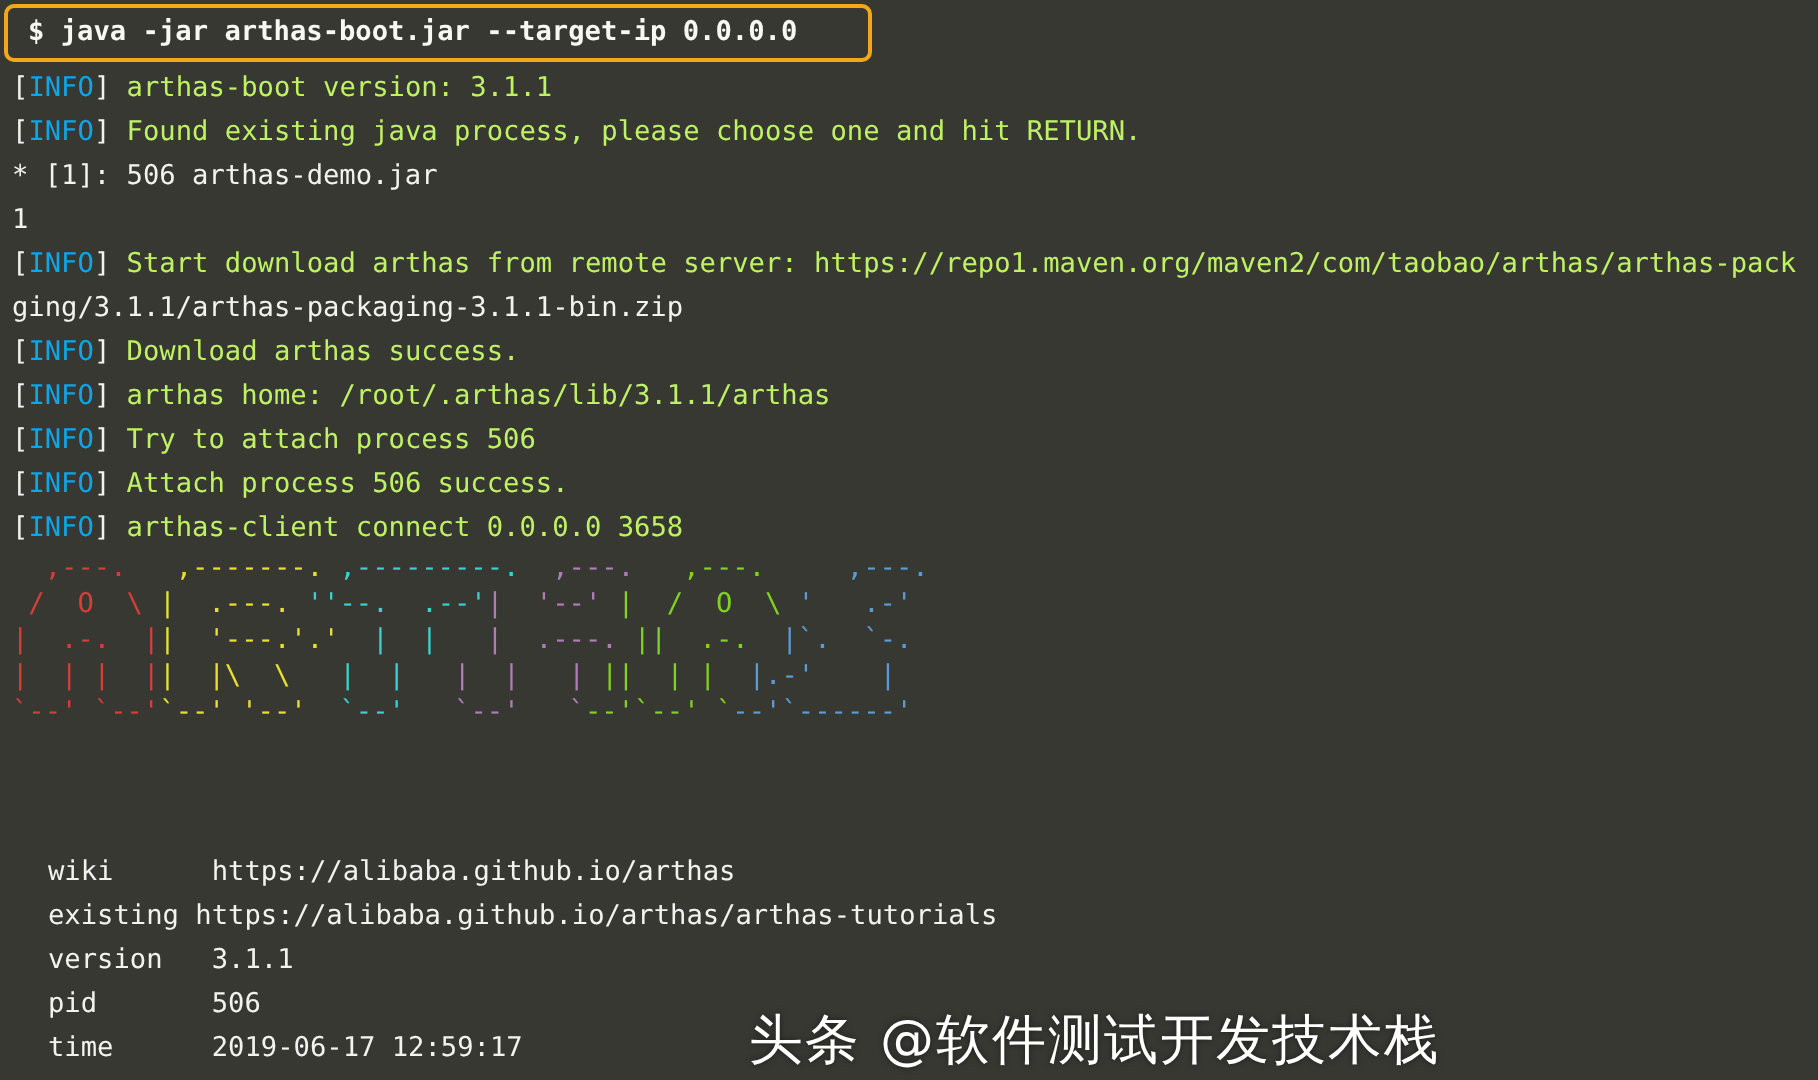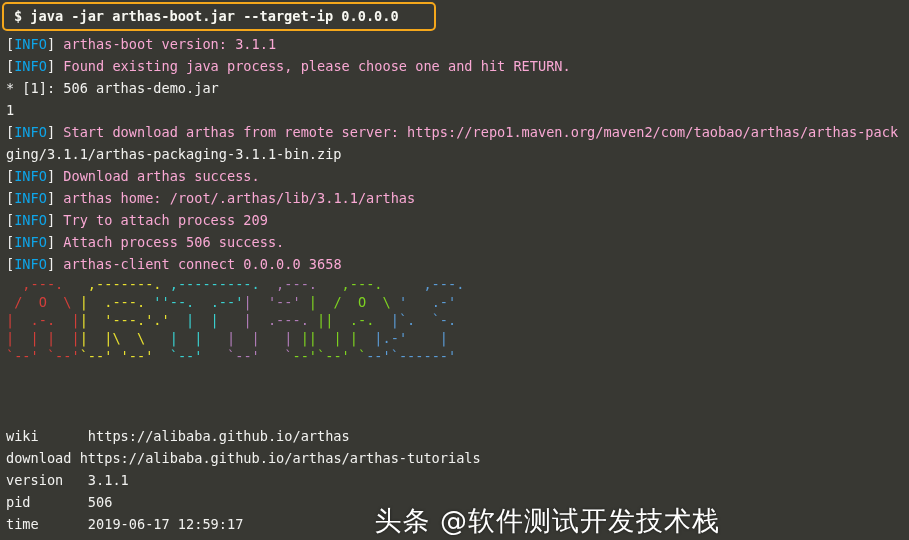--- a/index.html
+++ b/index.html
@@ -53,21 +53,21 @@
     position: relative;
     white-space: pre;
     padding-left: 8px;
     line-height: 33px;
     color: #f8f8f2;
     font-weight: bold;
     z-index: 2;
   }
   .info { color: #0ea5e9; }
   .brk  { color: #f2f2f0; }
-  .plain { color: #f9a8d4; }
+  .plain { color: #bef264; }
 
   
   .art {
     white-space: pre;
     height: 18px;
     line-height: 18px;
     font-size: 13.6px;
     padding-left: 6px;
     letter-spacing: 0px;
   }
@@ -77,21 +77,21 @@
   .c-purple { color: #b07cb8; }
   .c-green  { color: #7ed321; }
   .c-blue   { color: #5b9bd5; }
 
   .blank { height: 22px; }
   .blank-sm { height: 16px; }
 
   .info-table {
     white-space: pre;
     height: 22px;
-    padding-left: 6px;
+    padding-left: 24px;
     color: #f2f2f0;
   }
 
   #watermark {
     position: absolute;
     right: 14px;
     bottom: 8px;
     font-family: "DejaVu Sans", "Liberation Sans", sans-serif;
     font-size: 27px;
     color: #ffffff;
@@ -121,41 +121,41 @@
   <div class="line">1</div>
 
   <div class="line"><span class="brk">[</span><span class="info">INFO</span><span class="brk">]</span><span class="plain"> Start download arthas from remote server: https://repo1.maven.org/maven2/com/taobao/arthas/arthas-pack</span></div>
 
   <div class="line">ging/3.1.1/arthas-packaging-3.1.1-bin.zip</div>
 
   <div class="line"><span class="brk">[</span><span class="info">INFO</span><span class="brk">]</span><span class="plain"> Download arthas success.</span></div>
 
   <div class="line"><span class="brk">[</span><span class="info">INFO</span><span class="brk">]</span><span class="plain"> arthas home: /root/.arthas/lib/3.1.1/arthas</span></div>
 
-  <div class="line"><span class="brk">[</span><span class="info">INFO</span><span class="brk">]</span><span class="plain"> Try to attach process 209</span></div>
+  <div class="line"><span class="brk">[</span><span class="info">INFO</span><span class="brk">]</span><span class="plain"> Try to attach process 506</span></div>
 
   <div class="line"><span class="brk">[</span><span class="info">INFO</span><span class="brk">]</span><span class="plain"> Attach process 506 success.</span></div>
 
   <div class="line"><span class="brk">[</span><span class="info">INFO</span><span class="brk">]</span><span class="plain"> arthas-client connect 0.0.0.0 3658</span></div>
 
   <div id="banner">
       <div class="art"><span class="c-red">  ,---.  </span><span class="c-yellow"> ,-------. </span><span class="c-cyan">,---------. </span><span class="c-purple"> ,---.  </span><span class="c-green"> ,---.    </span><span class="c-blue"> ,---. </span></div>
       <div class="art"><span class="c-red"> /  O  \ </span><span class="c-yellow">|  .---. </span><span class="c-cyan">''--.  .--'</span><span class="c-purple">|  '--' </span><span class="c-green">|  /  O  \ </span><span class="c-blue">'   .-'</span></div>
       <div class="art"><span class="c-red">|  .-.  |</span><span class="c-yellow">|  '---.'.'</span><span class="c-cyan">  |  |   </span><span class="c-purple">|  .---. </span><span class="c-green">||  .-.  </span><span class="c-blue">|`.  `-. </span></div>
       <div class="art"><span class="c-red">|  | |  |</span><span class="c-yellow">|  |\  \ </span><span class="c-cyan">  |  |   </span><span class="c-purple">|  |   | </span><span class="c-green">||  | |  </span><span class="c-blue">|.-'    |</span></div>
       <div class="art"><span class="c-red">`--' `--'</span><span class="c-yellow">`--' '--'</span><span class="c-cyan">  `--'   </span><span class="c-purple">`--'   `</span><span class="c-green">--'`--' `</span><span class="c-blue">--'`------'</span></div>
     </div>
 
   <div class="blank"></div>
   <div class="blank"></div>
   <div class="blank-sm"></div>
 
   <div id="info-table">
       <div class="info-table"><span>wiki      </span><span>https://alibaba.github.io/arthas</span></div>
-      <div class="info-table"><span>download </span><span>https://alibaba.github.io/arthas/arthas-tutorials</span></div>
+      <div class="info-table"><span>existing </span><span>https://alibaba.github.io/arthas/arthas-tutorials</span></div>
       <div class="info-table"><span>version   </span><span>3.1.1</span></div>
       <div class="info-table"><span>pid       </span><span>506</span></div>
       <div class="info-table"><span>time      </span><span>2019-06-17 12:59:17</span></div>
     </div>
 
   <div id="watermark">
     <span class="wm-bold">头条 </span><span class="wm-rest">@软件测试开发技术栈</span>
   </div>
 
 </div>

